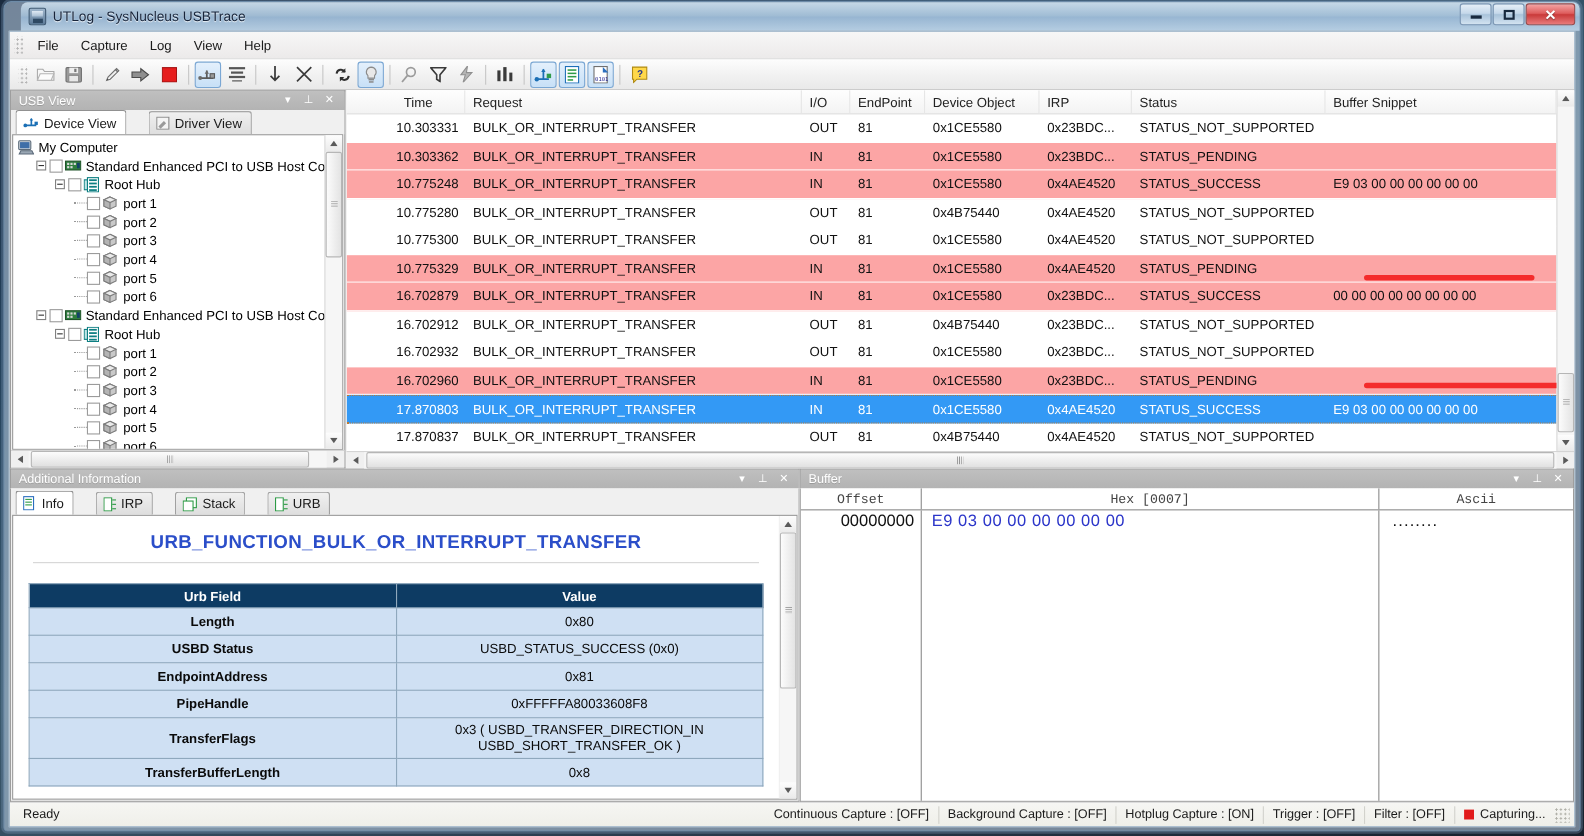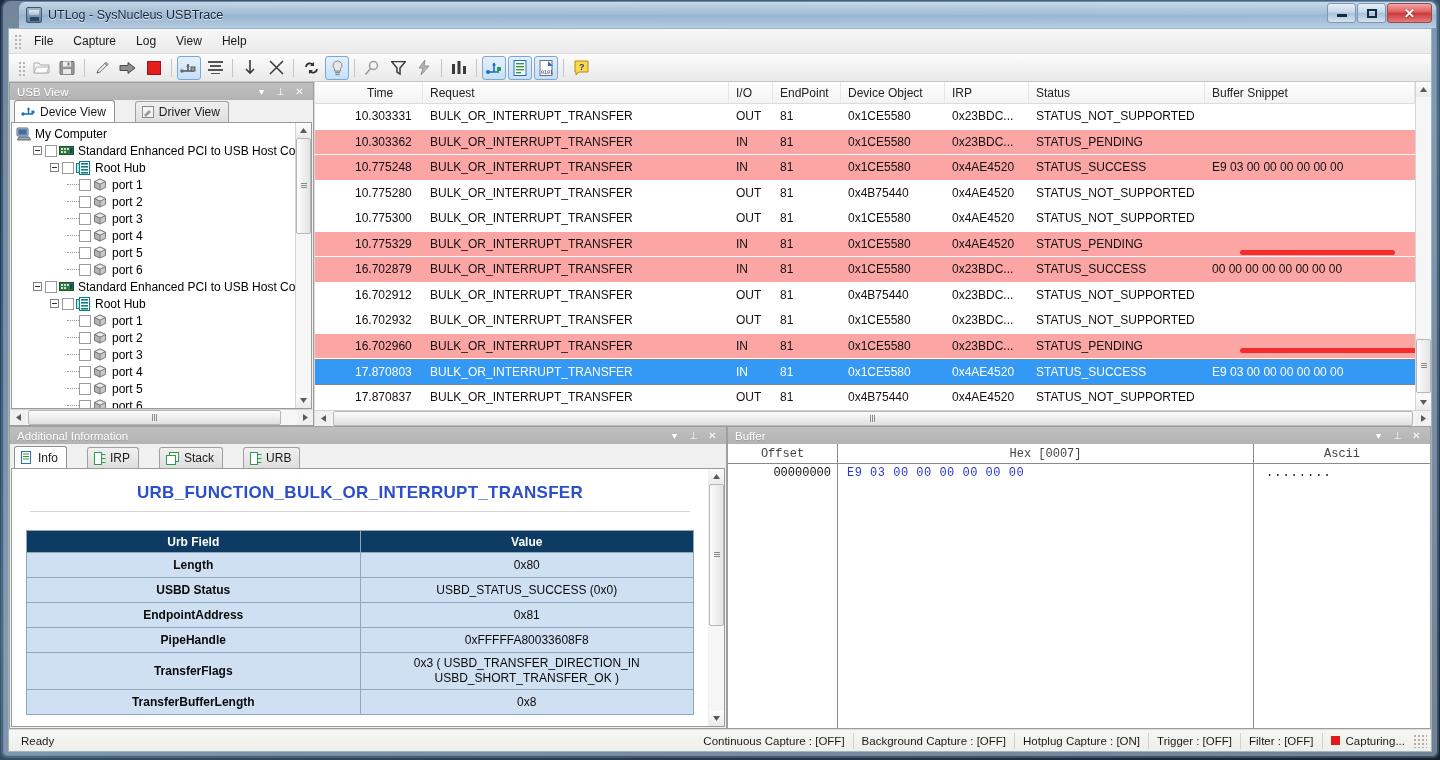--- a/index.html
+++ b/index.html
@@ -231,21 +231,21 @@
   }
   .lt-row { height: 25.5px; display: flex; align-items: center; border-bottom: 1px solid #ffffff; }
   .lt-row.alt { background: #fca5a5; }
   .lt-row.sel { background: #3399f5; color: #fff; border-top: 1px dotted #c47a2e; border-bottom: 1px dotted #c47a2e; }
   .lt-row .td {
     padding-left: 7px; font-size: 12px; color: #111;
     white-space: nowrap; overflow: hidden; text-overflow: clip;
   }
   .lt-row.sel .td { color: #fff; }
   .td.c-gutter { width: 40px; padding: 0; }
-  .td.c-time { width: 68px; padding-left: 0; padding-right: 6px; }
+  .td.c-time { width: 68px; text-align: right; padding-left: 0; padding-right: 6px; }
   .td.c-req  { width: 306px; }
   .td.c-io   { width: 44px; }
   .td.c-ep   { width: 68px; }
   .td.c-dev  { width: 104px; }
   .td.c-irp  { width: 84px; }
   .td.c-stat { width: 176px; }
   .td.c-buf  { flex: 1; }
   .th.c-gutter { width: 40px; border-right: none; }
   .th.c-time { width: 68px; padding-left: 12px; }
   .th.c-req  { width: 306px; }
@@ -288,21 +288,21 @@
   .urb-table td.fld { font-weight: bold; }
   .urb-table td.multi { line-height: 15px; padding: 3px 0; }
 
   
   .bufpanel { flex: 1; display: flex; flex-direction: column; min-width: 0; }
   .buf-body { flex: 1; display: flex; flex-direction: column; background: #fff;
     border: 1px solid #9e9e9e; border-top: none; min-height: 0; }
   .buf-head { height: 20px; flex: none; display: flex; border-bottom: 1px solid #8a8a8a;
     font-family: "Liberation Mono", monospace; font-size: 12px; color: #444; }
   .buf-head .bh { display: flex; align-items: center; justify-content: center; }
-  .buf-rows { flex: 1; display: flex; font-family: Liberation Mono, monospace; font-size: 12px; }
+  .buf-rows { flex: 1; display: flex; font-family: Liberation Sans, sans-serif; font-size: 15px; }
   .buf-col-off { width: 110px; border-right: 1px solid #8a8a8a; }
   .buf-col-hex { flex: 1; border-right: 1px solid #8a8a8a; }
   .buf-col-asc { width: 176px; }
   .buf-line { height: 18px; display: flex; align-items: center; }
   .buf-off { justify-content: flex-end; padding-right: 6px; color: #111; }
   .buf-hex { padding-left: 9px; color: #2b35c9; letter-spacing: 0.5px; }
   .buf-asc { padding-left: 12px; color: #111; letter-spacing: 1px; }
 
   
   .statusbar {

